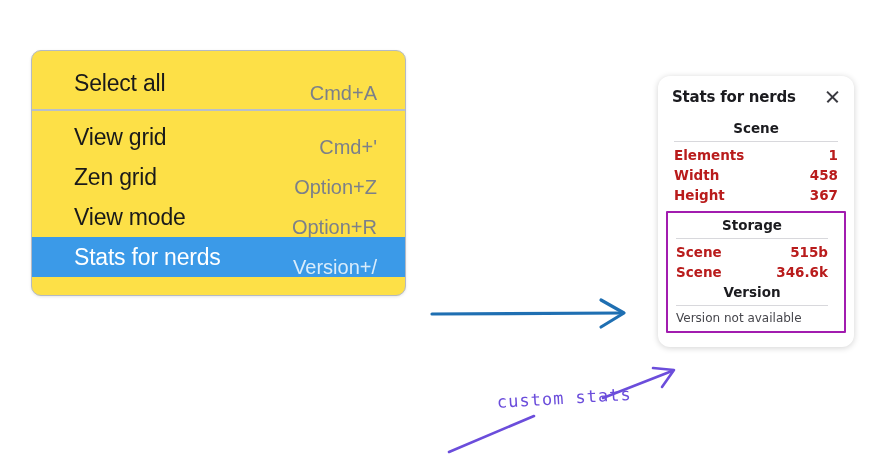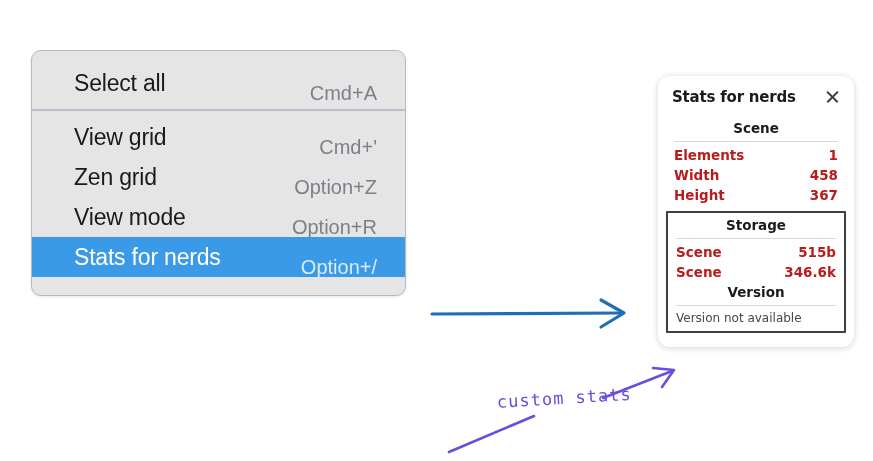--- a/index.html
+++ b/index.html
@@ -14,21 +14,21 @@
     overflow: hidden;
     font-family: "Liberation Sans", sans-serif;
   }
 
   
   #context-menu {
     position: absolute;
     left: 31px;
     top: 50px;
     width: 375px;
-    background: #e5e5e5;
+    background: #fde047;
     border: 1px solid #b4bac4;
     border-radius: 10px;
     box-shadow: 0 1px 3px rgba(0,0,0,0.10);
     overflow: hidden;
     padding: 6px 0 12px 0;
     box-sizing: border-box;
   }
   .menu-group {
     padding: 6px 0;
   }
@@ -130,23 +130,23 @@
     font-size: 13.5px;
     color: #b91c1c;
     padding: 2px 2px;
     font-weight: bold;
   }
   .stats-row .k { white-space: nowrap; }
   .stats-row .v { white-space: nowrap; }
 
   
   #custom-stats-box {
-    border: 2px solid #404040;
+    border: 2px solid #a21caf;
     margin: 6px -6px 0 -6px;
-    padding: 2px 6px 4px 6px;
+    padding: 2px 14px 4px 6px;
     border-radius: 1px;
   }
   .version-line {
     font-size: 12px;
     color: #46464c;
     padding: 2px 2px;
     white-space: nowrap;
   }
 
   
@@ -191,21 +191,21 @@
     <div class="menu-item">
       <span class="label">Zen grid</span>
       <span class="shortcut">Option+Z</span>
     </div>
     <div class="menu-item">
       <span class="label">View mode</span>
       <span class="shortcut">Option+R</span>
     </div>
     <div class="menu-item selected">
       <span class="label">Stats for nerds</span>
-      <span class="shortcut">Option+/</span>
+      <span class="shortcut">Version+/</span>
     </div>
   </div>
 
 </div>
 
 <div id="stats-panel">
 
   <div class="stats-header">
     <span class="stats-title">Stats for nerds</span>
     <span class="close-icon"></span>

